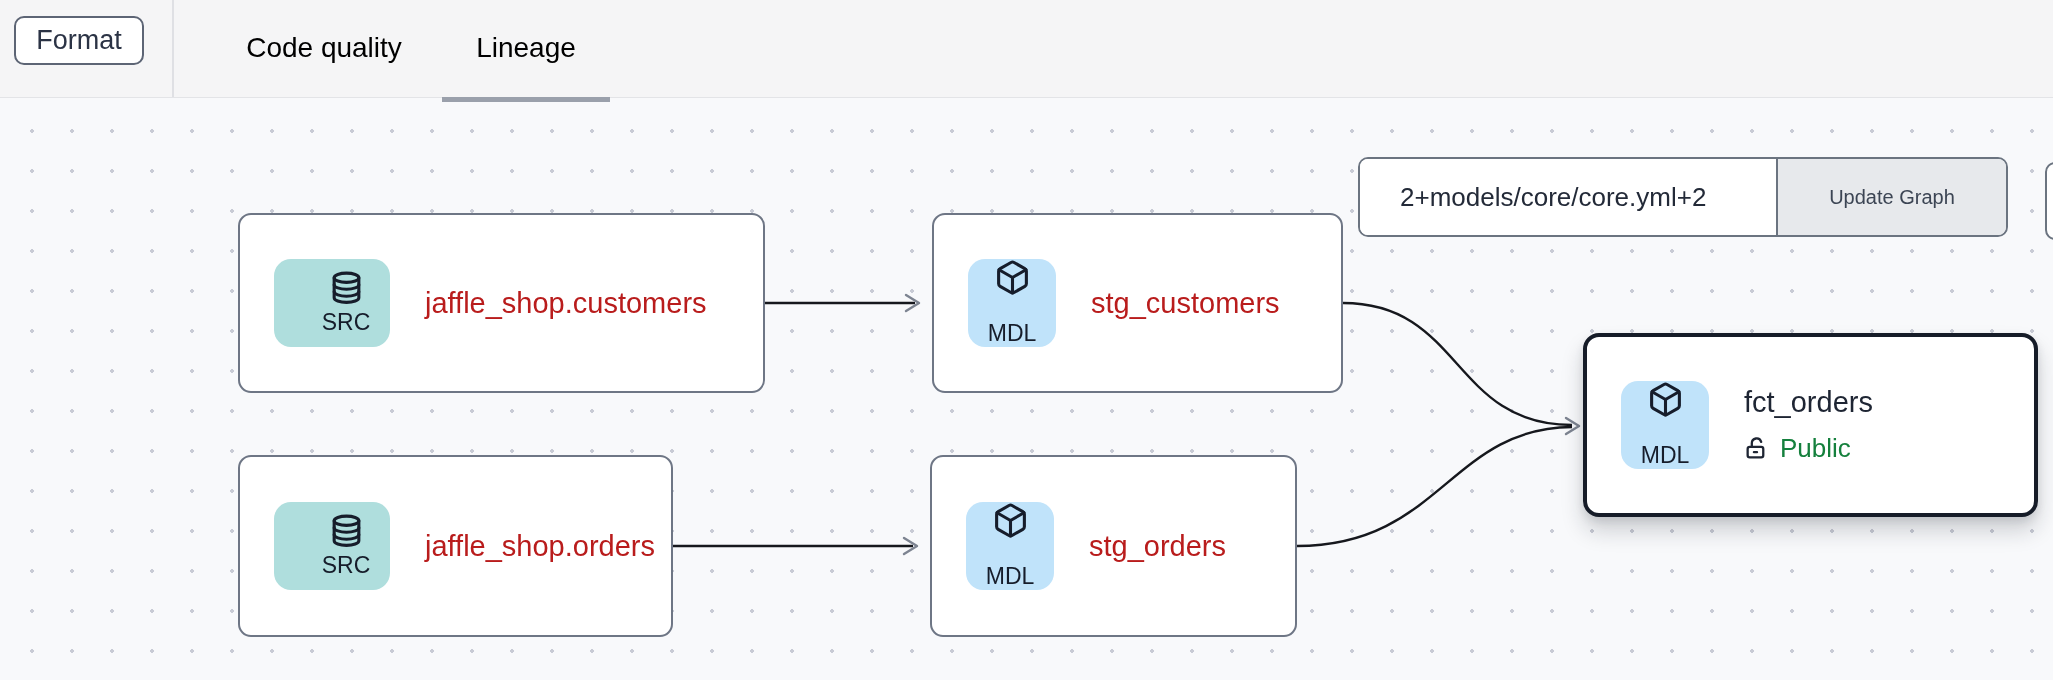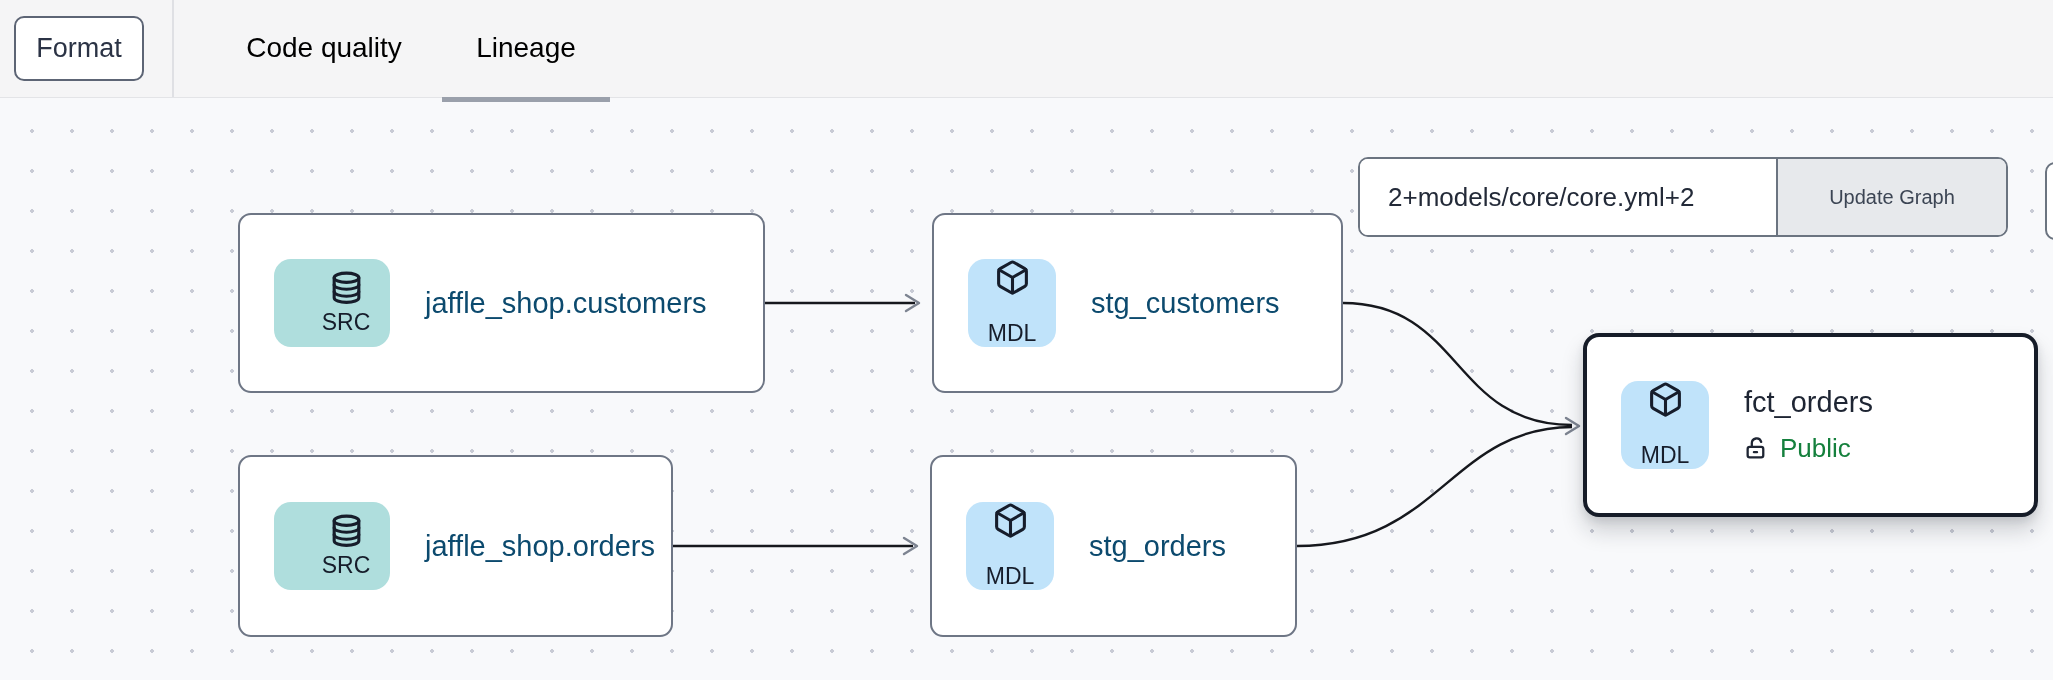--- a/index.html
+++ b/index.html
@@ -8,21 +8,21 @@
     width:2053px;height:680px;position:relative;overflow:hidden;
     font-family:"Liberation Sans","DejaVu Sans",sans-serif;
     background:#f8f9fb;color:#1e2533;
   }
   
   .topbar{
     position:absolute;top:0;left:0;width:2053px;height:97px;
     background:#f5f5f6;border-bottom:1px solid #e3e4e7;z-index:5;
   }
   .format-btn{
-    position:absolute;left:14px;top:16px;width:130px;height:65px;
+    position:absolute;left:14px;top:16px;width:130px;height:49px;
     background:#ffffff;border:2px solid #5d6575;border-radius:10px;
     font-size:27px;color:#2b3345;display:flex;align-items:center;justify-content:center;
     box-sizing:border-box;cursor:pointer;
   }
   .topbar-divider{
     position:absolute;left:172px;top:0;width:2px;height:97px;background:#dfe0e4;
   }
   .tab{
     position:absolute;top:0;height:96px;display:flex;align-items:center;justify-content:center;
     font-size:28px;color:#000000;cursor:pointer;
@@ -60,34 +60,34 @@
   }
   .badge{
     width:88px;height:88px;border-radius:17px;flex-shrink:0;
     display:flex;flex-direction:column;align-items:center;justify-content:center;gap:1px;
   }
   .badge-src{background:#afdedd;padding-left:28px;}
   .badge-mdl{background:#c0e3fa;justify-content:space-between;}
   .badge svg{width:37px;height:37px;stroke:#161d2b;stroke-width:2;fill:none;
     stroke-linecap:round;stroke-linejoin:round;}
   .badge-label{font-size:23px;color:#161d2b;margin-top:1px;}
-  .node-label{font-size:29px;color:#0c4a6e;margin-left:35px;white-space:nowrap;}
+  .node-label{font-size:29px;color:#b91c1c;margin-left:35px;white-space:nowrap;}
   .node-text{display:flex;flex-direction:column;justify-content:center;gap:14px;margin-left:35px;}
   .node-title{font-size:29px;color:#1e2533;}
   .node-access{display:flex;align-items:center;gap:11px;font-size:26px;color:#15803d;}
   .node-access svg{width:25px;height:25px;stroke:#1e2533;stroke-width:2.2;fill:none;
     stroke-linecap:round;stroke-linejoin:round;}
   
   .graph-controls{
     position:absolute;left:1358px;top:60px;height:80px;display:flex;
     border:2px solid #6b7480;border-radius:10px;overflow:hidden;background:#fff;
     box-sizing:border-box;
   }
   .selector-input{
-    width:418px;display:flex;align-items:center;padding-left:28px;box-sizing:border-box;
+    width:418px;display:flex;align-items:center;padding-left:40px;box-sizing:border-box;
     font-size:26px;color:#232a38;background:#ffffff;border-right:2px solid #6b7480;
     white-space:nowrap;
   }
   .update-graph-btn{
     width:228px;display:flex;align-items:center;justify-content:center;
     font-size:20px;color:#3c4554;background:rgba(229,231,234,.92);cursor:pointer;text-align:center;
   }
   .edge-panel-sliver{
     position:absolute;left:2045px;top:65px;width:40px;height:78px;
     background:#ffffff;border:2px solid #6b7480;border-radius:10px 0 0 10px;

